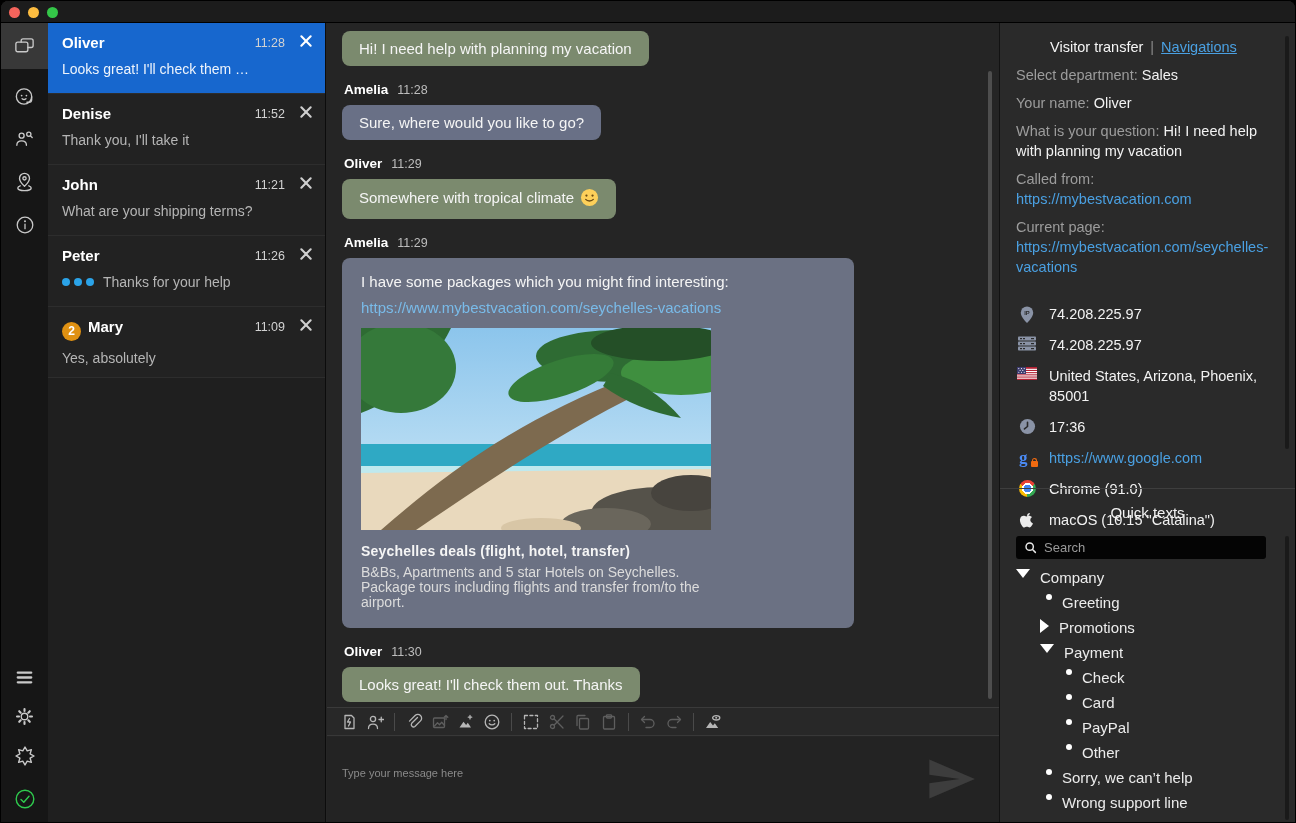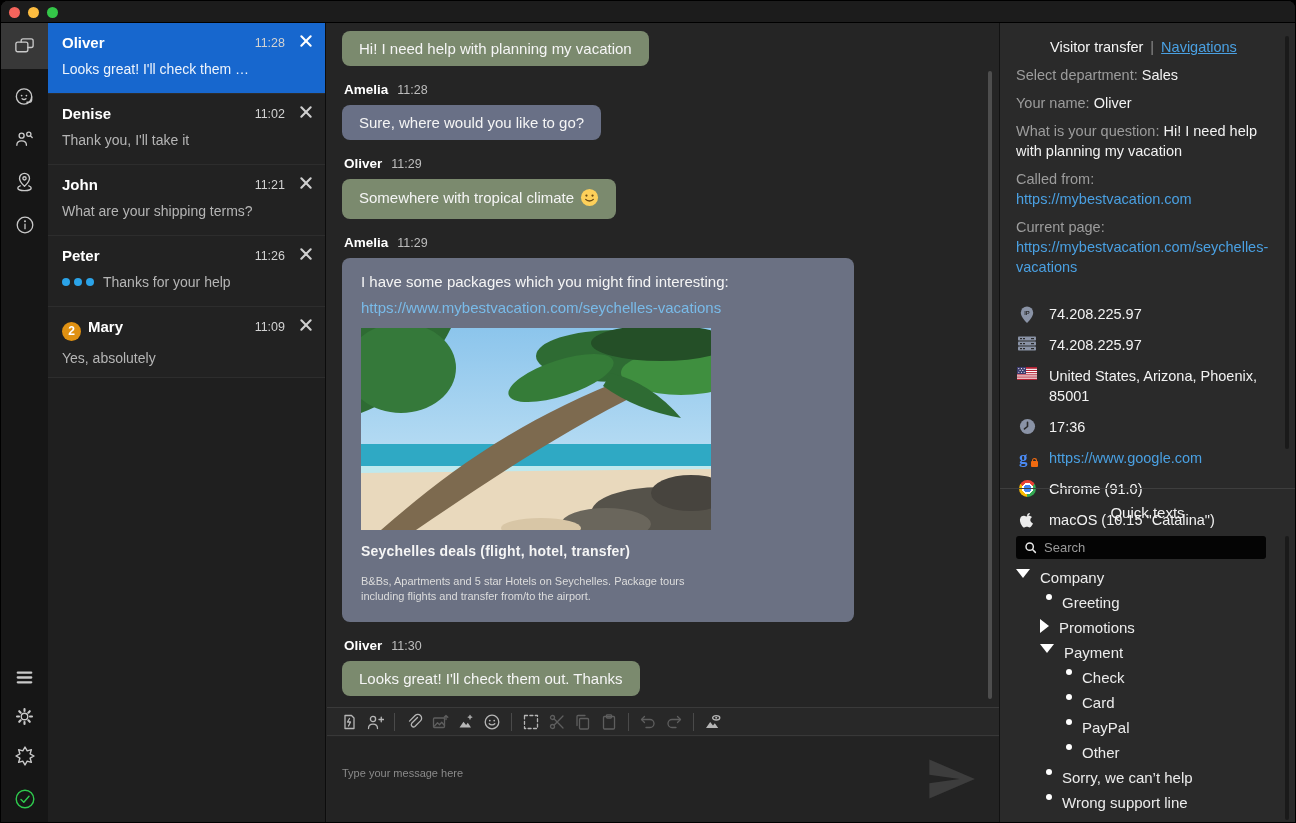--- a/index.html
+++ b/index.html
@@ -48,21 +48,21 @@
   .meta { margin:16px 2px 8px; font-size:13.5px; }
   .meta .author { font-weight:bold; color:#fff; }
   .meta .time { color:#bdbdbd; margin-left:9px; font-size:12.5px; }
   .card { position:relative; width:512px; background:#6b7183; border-radius:8px; padding:15px 19px 18px; margin-top:8px; color:#f5f5f5; }
   .card::before { content:""; position:absolute; left:-7px; top:13px;
             border-top:7px solid transparent; border-bottom:7px solid transparent; border-right:8px solid #6b7183; }
   .card .line1 { font-size:15px; }
   .card .link { display:block; margin-top:9px; font-size:15px; color:#79bbe9; text-decoration:none; }
   .card .photo { margin-top:12px; width:350px; height:202px; display:block; }
   .card .card-title { margin-top:13px; font-size:14px; font-weight:bold; letter-spacing:.2px; }
-  .card .card-desc { margin-top:15px; font-size:11px; line-height:15px; color:#dcdcdc; width:340px; }
+  .card .card-desc { margin-top:6px; font-size:14px; line-height:15px; color:#dcdcdc; width:340px; }
   .chat-scroll { position:absolute; right:7px; top:48px; width:4px; height:628px; background:#4e4e4e; border-radius:2px; }
 
   
   .toolbar { position:absolute; left:326px; right:296px; top:706px; height:29px; background:#282828;
              border-top:1px solid #3a3a3a; border-bottom:1px solid #383838; display:flex; align-items:center; padding-left:9px; }
   .tb-icon { width:26px; height:20px; display:flex; align-items:center; justify-content:center; color:#b6b6b6; }
   .tb-icon.dim { color:#5e5e5e; }
   .tb-icon svg { stroke:currentColor; fill:none; stroke-width:1.3; stroke-linecap:round; stroke-linejoin:round; }
   .tb-sep { width:1px; height:18px; background:#4a4a4a; margin:0 6px; }
 
@@ -194,21 +194,21 @@
       <span class="time">11:28</span>
       <span class="close" style="color:#fff"><svg width="14" height="14" viewBox="0 0 12 12" stroke="currentColor" stroke-width="1.8" stroke-linecap="round">
             <path d="M2 2l8 8M10 2l-8 8"></path>
           </svg></span>
       <div class="preview">
           <span>Looks great! I'll check them …</span>
         </div>
     </div>
     <div class="chat-item">
       <span class="name">Denise</span>
-      <span class="time">11:02</span>
+      <span class="time">11:52</span>
       <span class="close"><svg width="14" height="14" viewBox="0 0 12 12" stroke="currentColor" stroke-width="1.8" stroke-linecap="round">
             <path d="M2 2l8 8M10 2l-8 8"></path>
           </svg></span>
       <div class="preview">
           <span>Thank you, I'll take it</span>
         </div>
     </div>
     <div class="chat-item">
       <span class="name">John</span>
       <span class="time">11:21</span>

